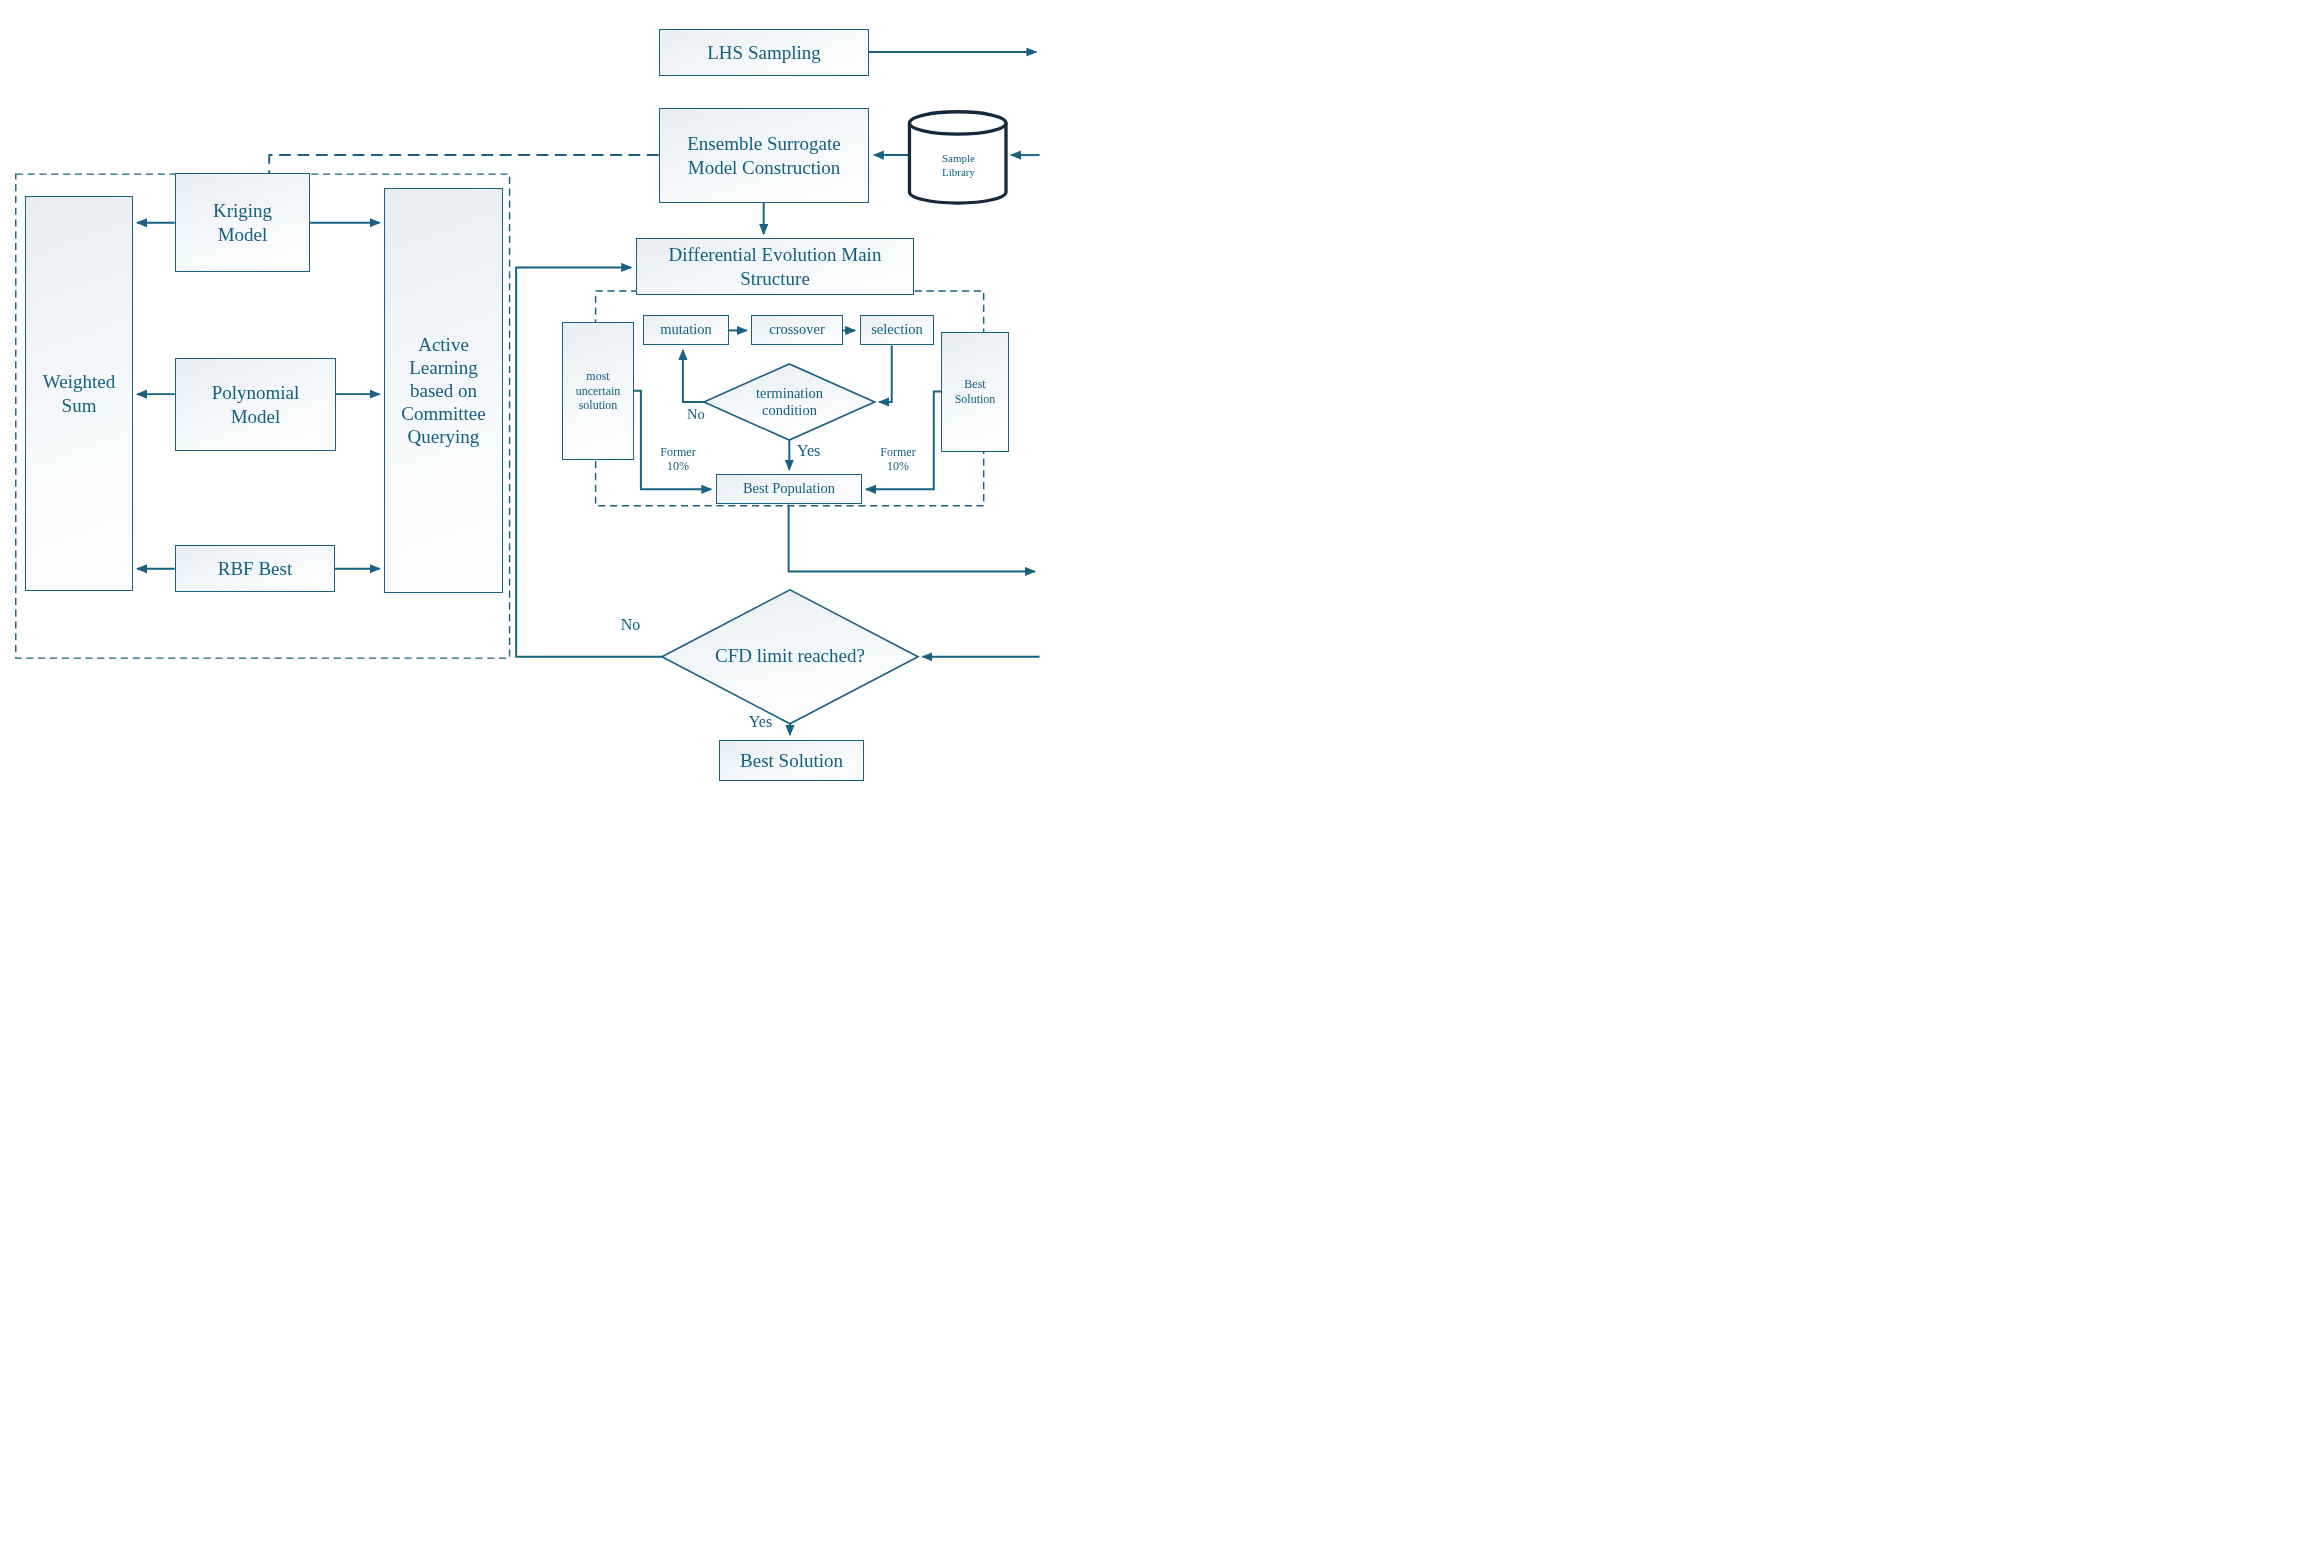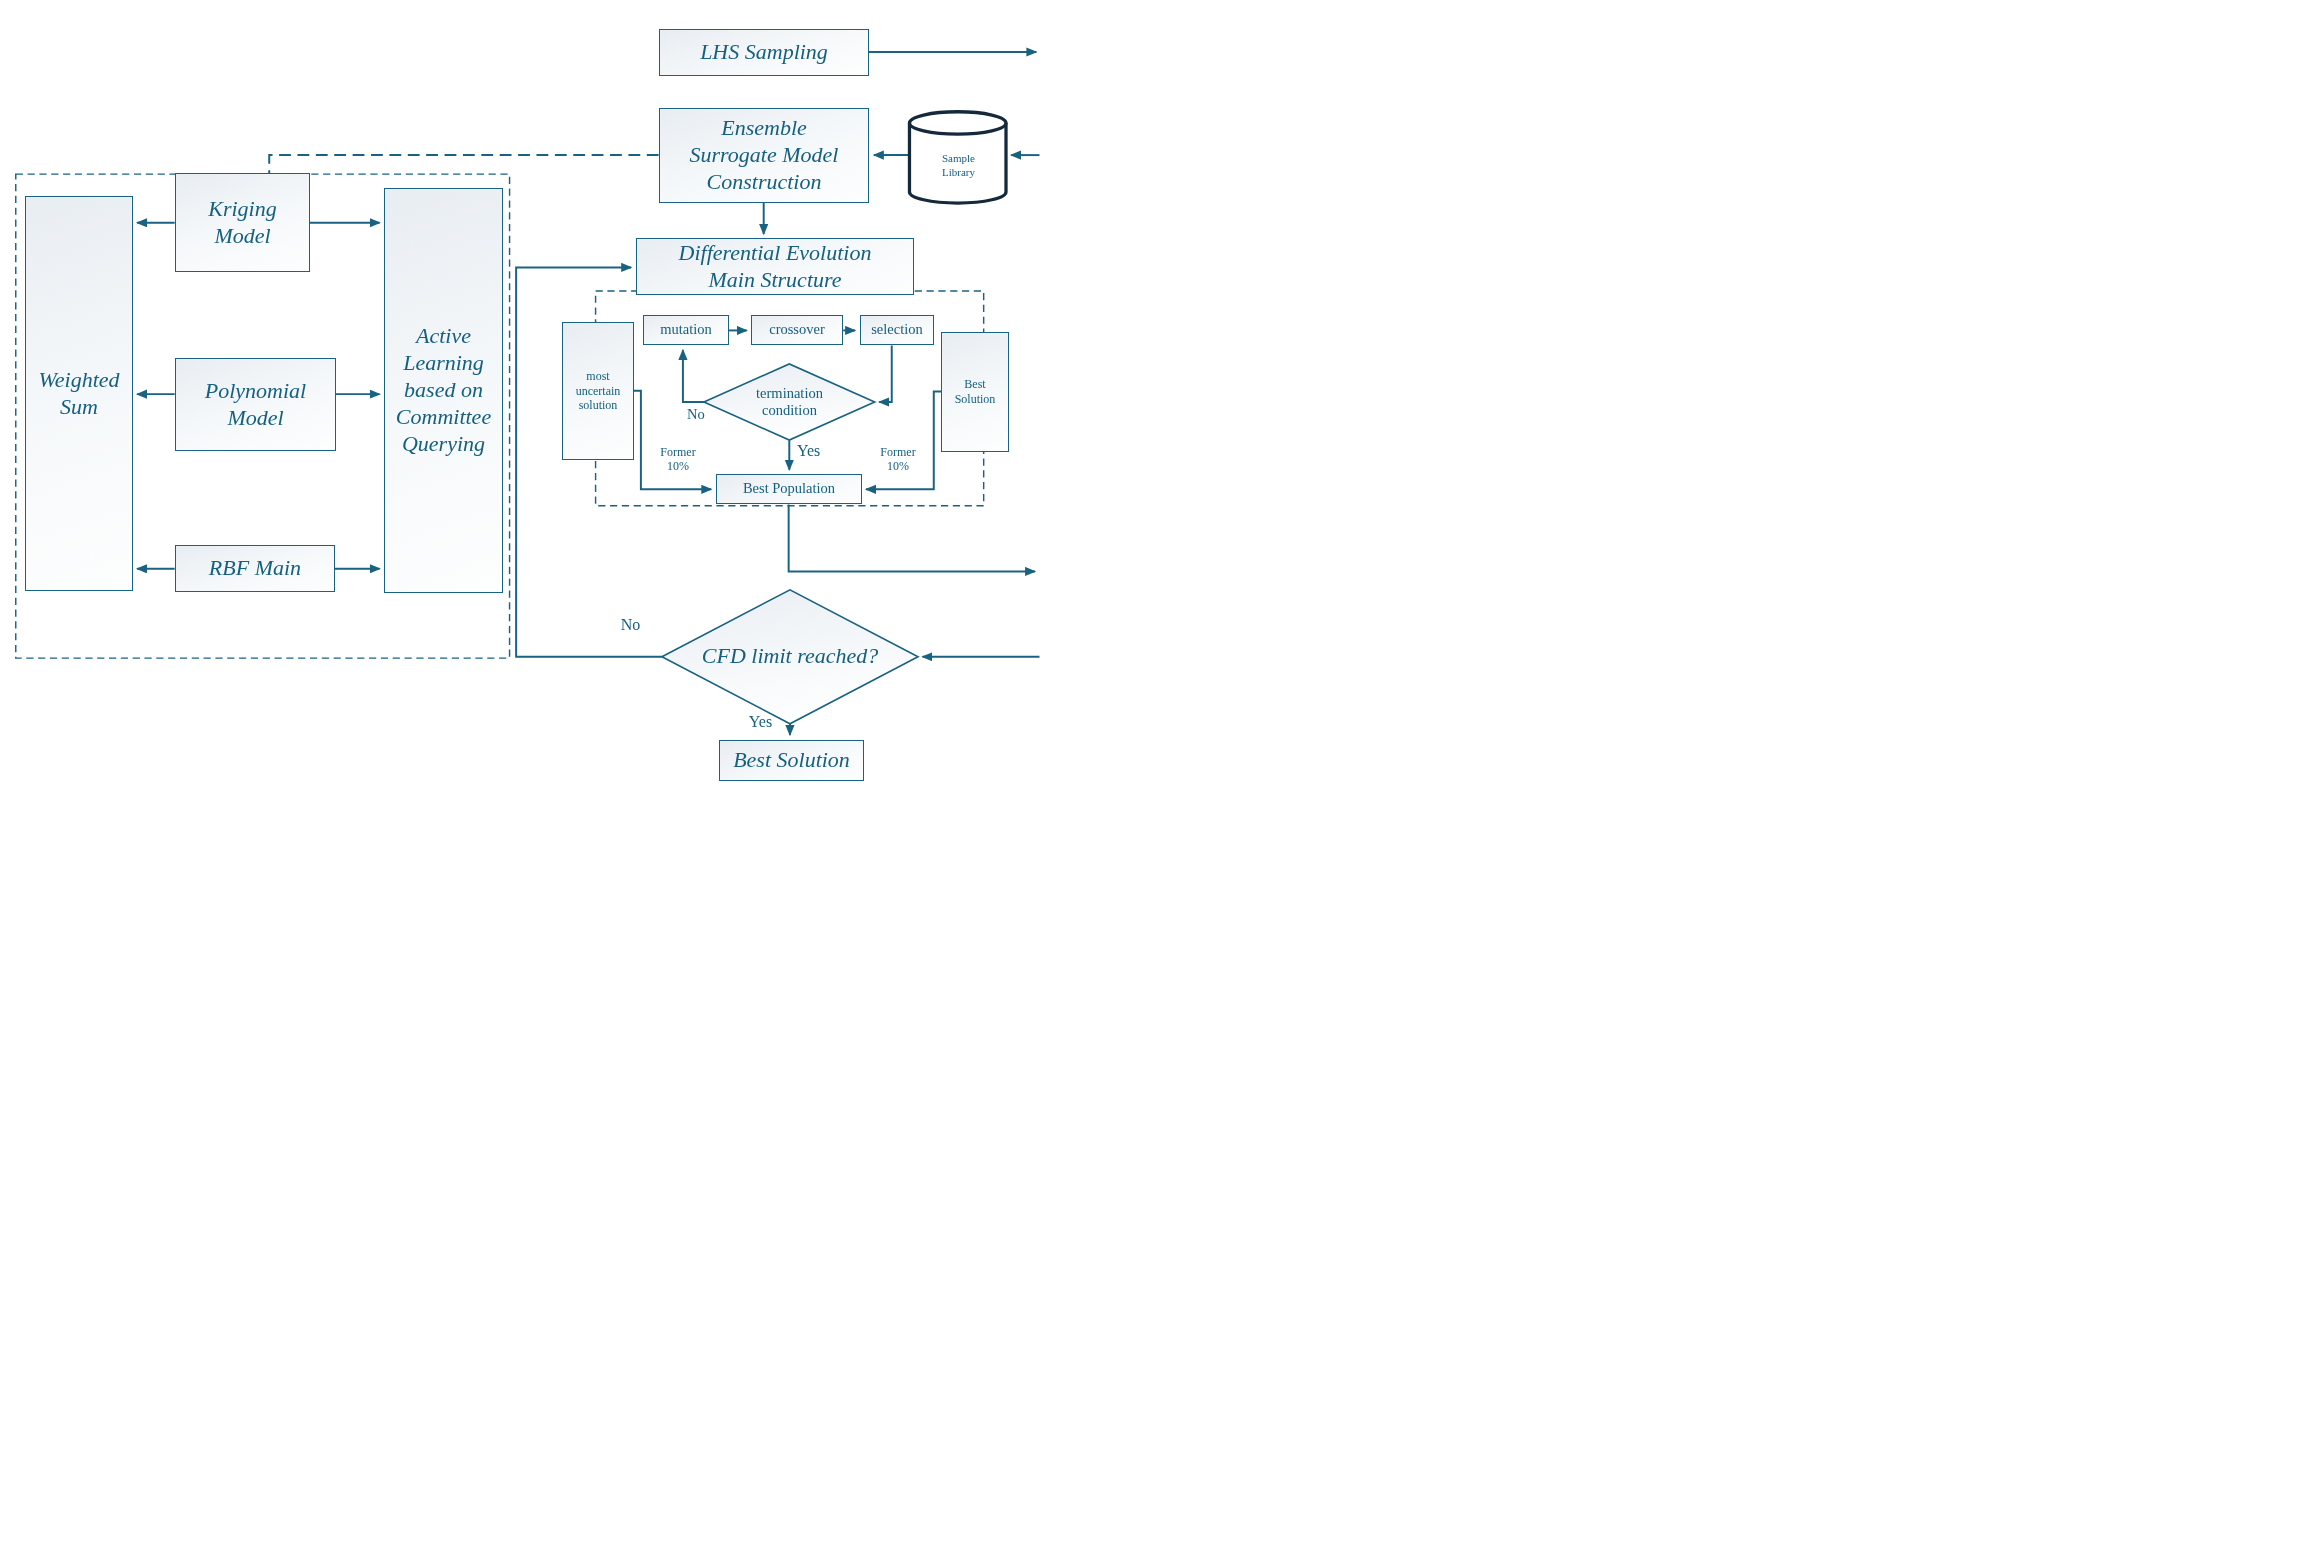--- a/index.html
+++ b/index.html
@@ -16,21 +16,21 @@
     position:absolute;
     box-sizing:border-box;
     border:1.3px solid #1A6281;
     background:linear-gradient(160deg,#e8edf2 0%,#f5f8fa 50%,#fdfefe 100%);
     display:flex;align-items:center;justify-content:center;
     text-align:center;
     color:#156081;
     line-height:1.22;
   }
   .lbl{position:absolute;display:flex;align-items:center;justify-content:center;text-align:center;color:#156081;line-height:1.2;}
-  .f28{font-size:22px;font-style:italic;}
+  .f28{font-size:19px;}
   .f26{font-size:11px;}
   .f22{font-size:14.5px;}
   .f24{font-size:16px;text-align:center;}
   .f18{font-size:12px;}
   .mw{display:inline-block;}
 </style>
 </head>
 <body>
 
 <div id="canvas">
@@ -125,21 +125,21 @@
 
   <div class="node f28" style="left:175px;top:173px;width:135px;height:99px;">
     <span class="mw" style="max-width:89px;">Kriging Model</span>
   </div>
 
   <div class="node f28" style="left:175px;top:358px;width:161px;height:93px;">
     <span class="mw" style="max-width:115px;">Polynomial Model</span>
   </div>
 
   <div class="node f28" style="left:175px;top:545px;width:160px;height:47px;">
-    <span class="mw">RBF Main</span>
+    <span class="mw">RBF Best</span>
   </div>
 
   <div class="node f28" style="left:384px;top:188px;width:119px;height:405px;">
     <span class="mw" style="max-width:104px;">Active Learning based on Committee Querying</span>
   </div>
 
   <div class="node f28" style="left:719px;top:740px;width:145px;height:41px;">
     <span class="mw">Best Solution</span>
   </div>
 

